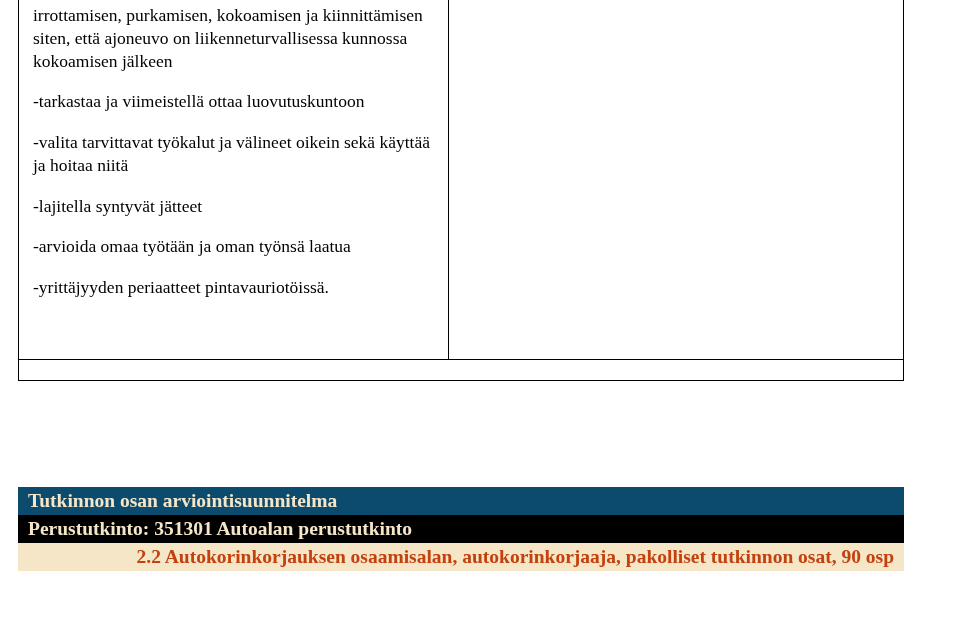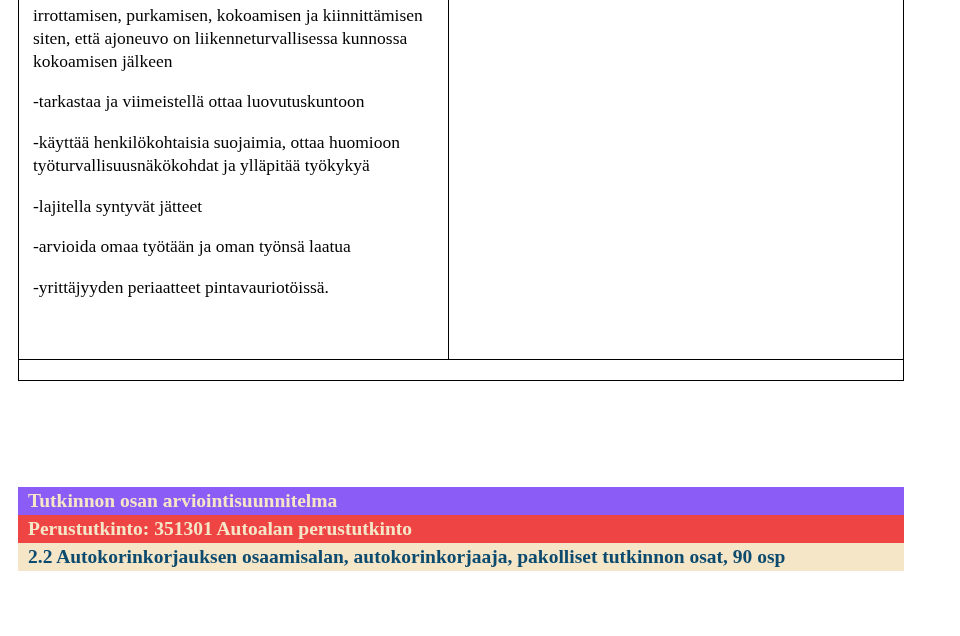--- a/index.html
+++ b/index.html
@@ -48,43 +48,44 @@
   .footer-band {
     margin-top: 106px;
     width: 100%;
   }
   .band-line {
     padding: 3px 10px;
     font-size: 19.5px;
     font-weight: bold;
   }
   .band1 {
-    background: #8b5cf6;
+    background: #0c4a6e;
     color: #f5e6c8;
   }
   .band2 {
-    background: #ef4444;
+    background: #000000;
     color: #f5e6c8;
   }
   .band3 {
     background: #f5e6c8;
-    color: #0c4a6e;
+    color: #c2410c;
+    text-align: right;
   }
 </style>
 </head>
 <body>
 
 <div class="page">
 
   <div class="table-outer">
     <div class="table-row">
       <div class="cell-left">
         <p class="para">irrottamisen, purkamisen, kokoamisen ja kiinnittämisen siten, että ajoneuvo on liikenneturvallisessa kunnossa kokoamisen jälkeen</p>
         <p class="para">-tarkastaa ja viimeistellä ottaa luovutuskuntoon</p>
-        <p class="para">-käyttää henkilökohtaisia suojaimia, ottaa huomioon työturvallisuusnäkökohdat ja ylläpitää työkykyä</p>
+        <p class="para">-valita tarvittavat työkalut ja välineet oikein sekä käyttää ja hoitaa niitä</p>
         <p class="para">-lajitella syntyvät jätteet</p>
         <p class="para">-arvioida omaa työtään ja oman työnsä laatua</p>
         <p class="para">-yrittäjyyden periaatteet pintavauriotöissä.</p>
       </div>
       <div class="cell-right"></div>
     </div>
     <div class="spacer-row"></div>
   </div>
 
   <div class="footer-band">

